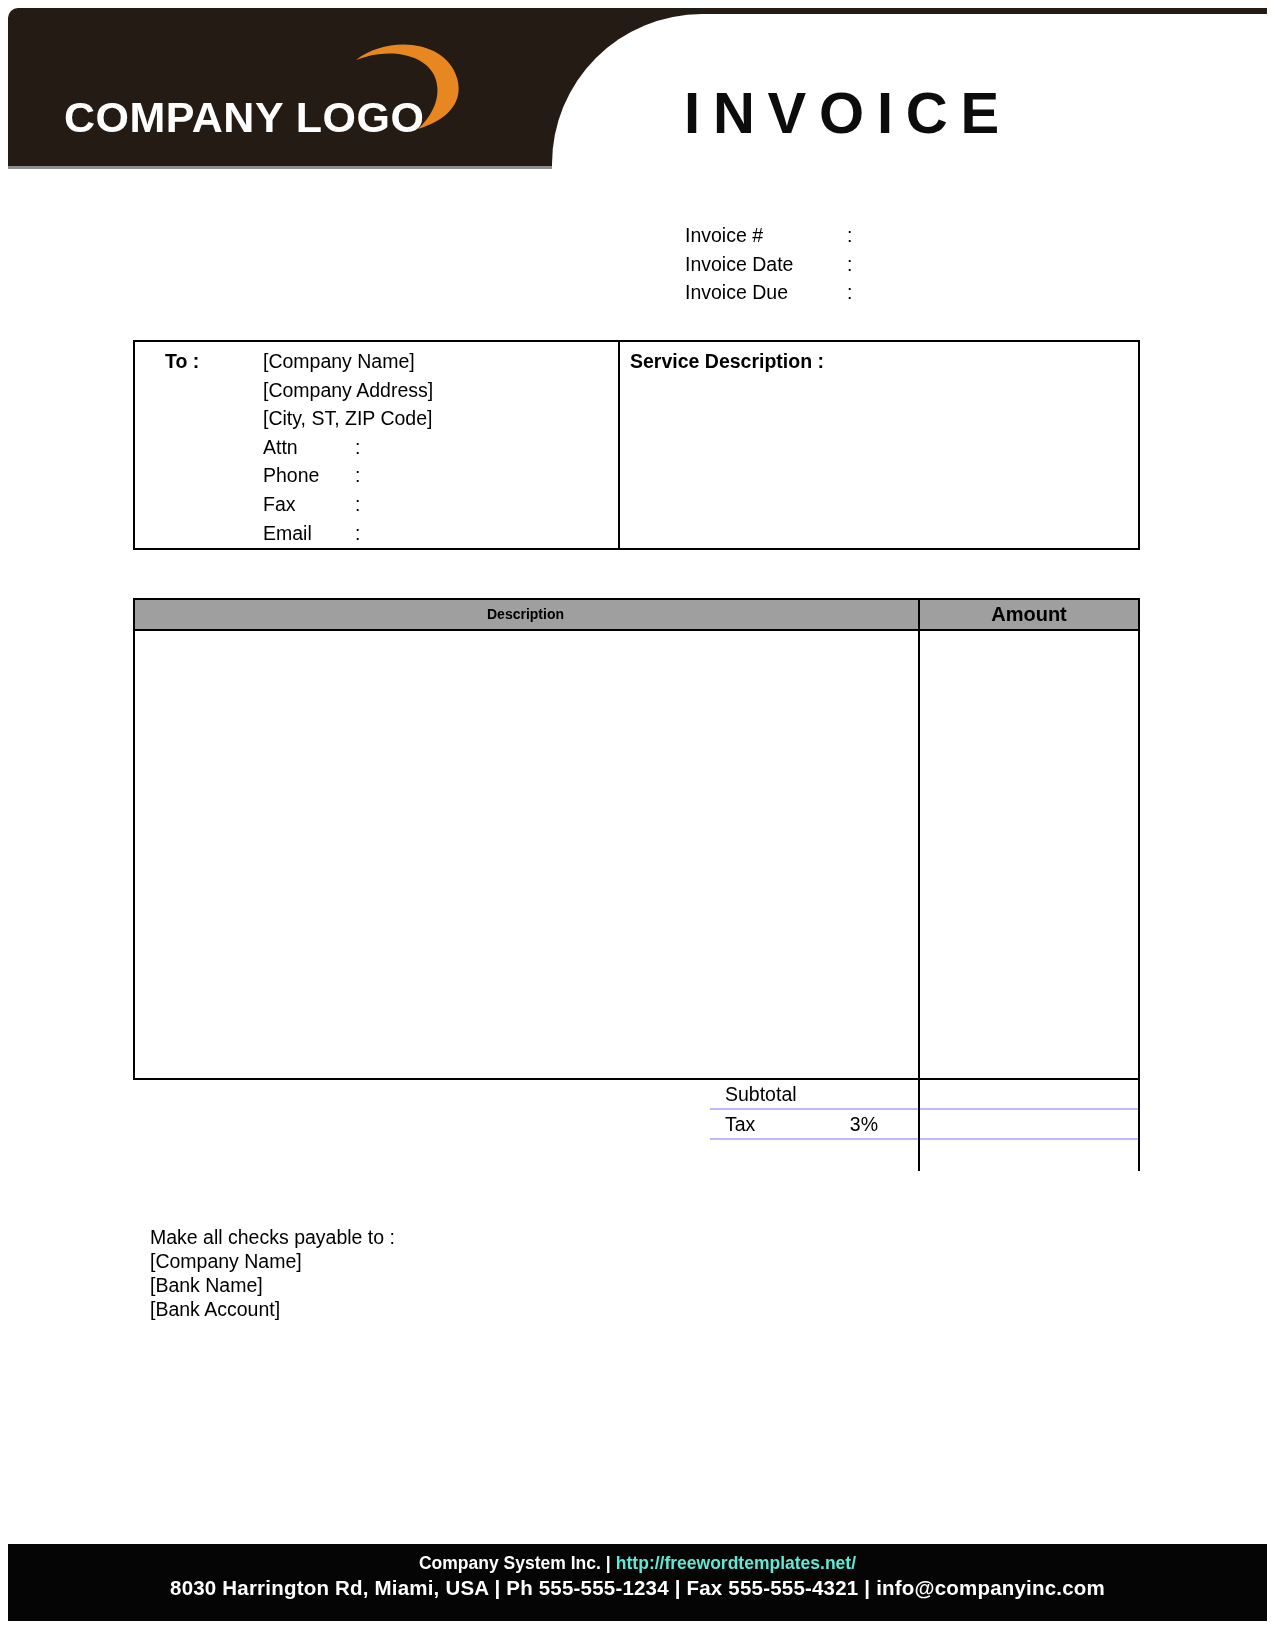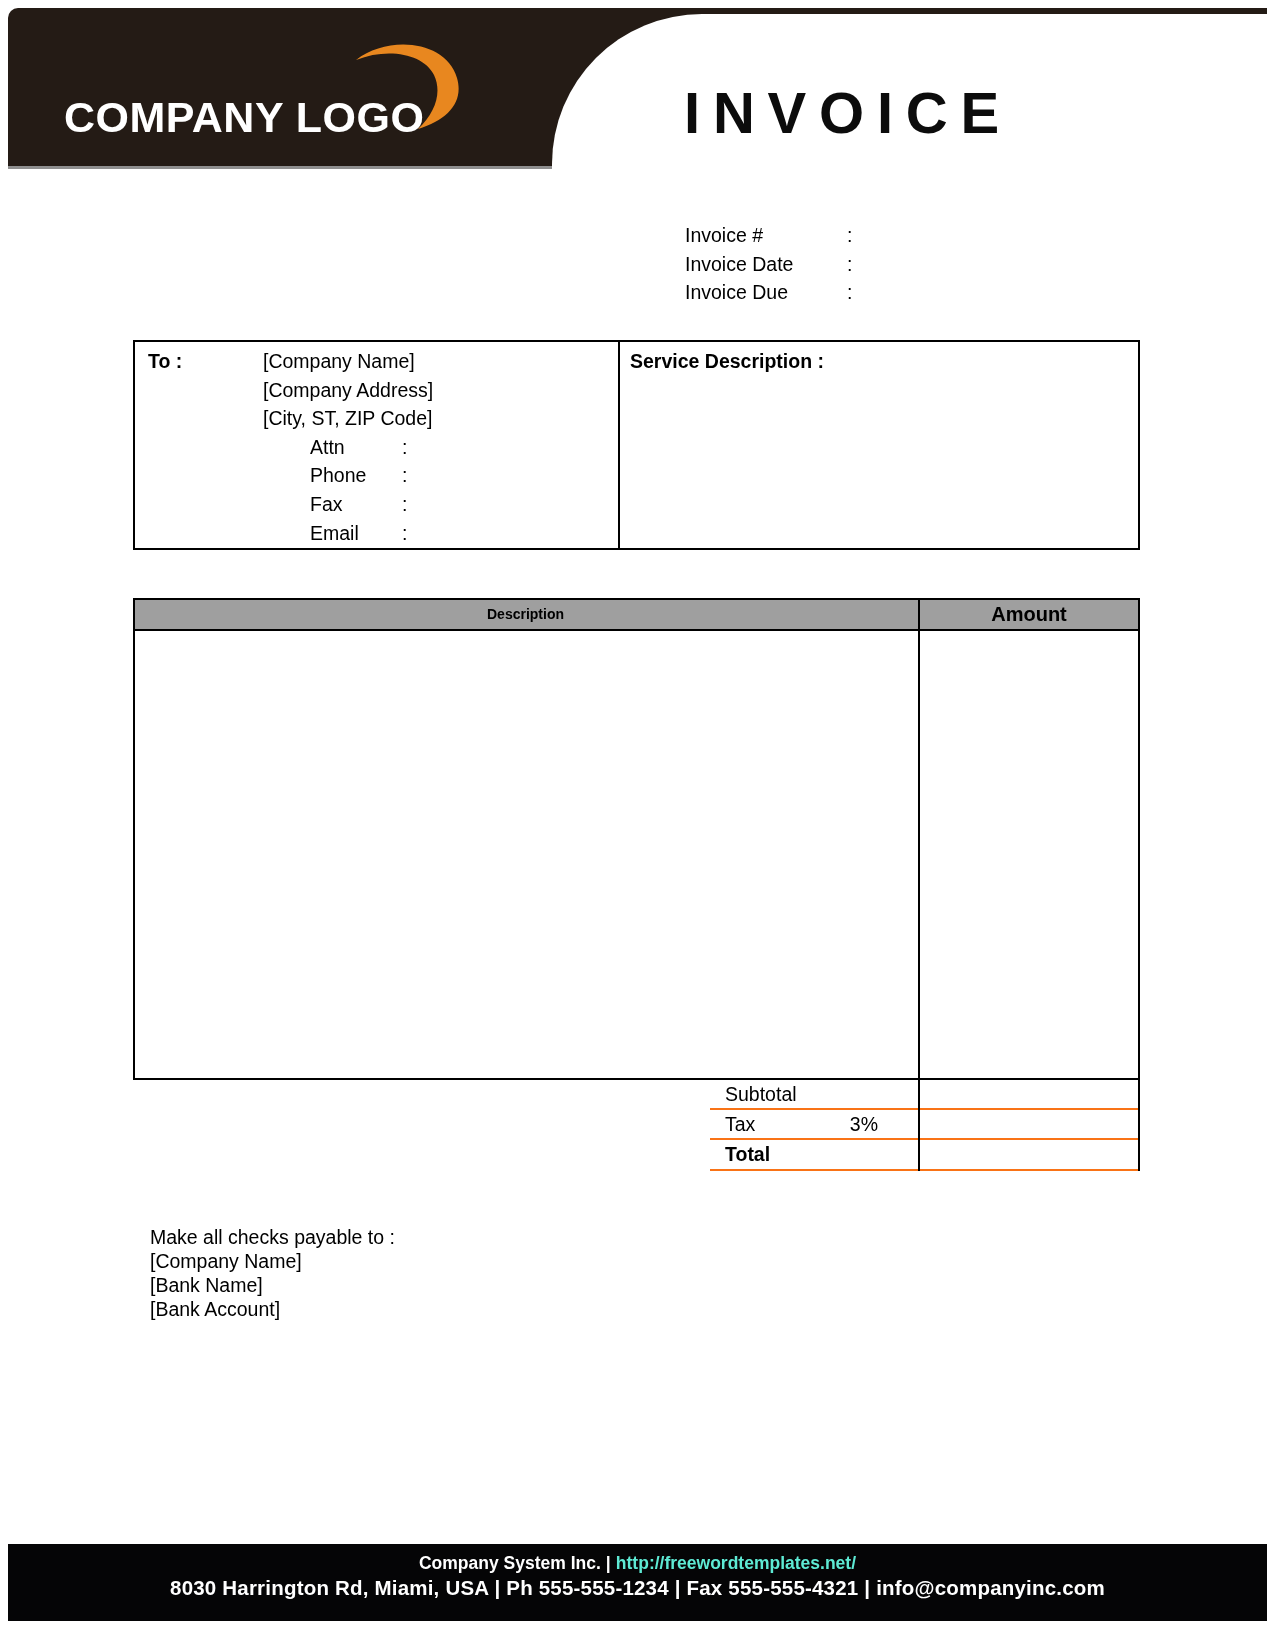--- a/index.html
+++ b/index.html
@@ -24,25 +24,25 @@
   
   .meta { position:absolute; left:685px; top:221px; font-size:19.5px; line-height:28.6px; }
   .meta-row { display:flex; }
   .meta-label { width:162px; }
   .meta-colon { width:22px; }
   .meta-value { min-width:140px; }
   
   .tobox { position:absolute; left:133px; top:340px; width:1007px; height:210px;
     border:2px solid #000; box-sizing:border-box; font-size:19.5px; line-height:28.6px; }
   .tobox-divider { position:absolute; left:483px; top:0; height:100%; width:2px; background:#000; }
-  .to-label { position:absolute; left:13px; top:5px; font-weight:700; }
+  .to-label { position:absolute; left:30px; top:5px; font-weight:700; }
   .recipient { position:absolute; left:128px; top:5px; }
   .contact { position:absolute; left:128px; top:90.8px; }
   .contact-row { display:flex; }
-  .c-label { width:92px;margin-left:47px; }
+  .c-label { width:92px; }
   .c-colon { width:20px; }
   .c-value { min-width:80px; }
   .service-label { position:absolute; left:495px; top:5px; font-weight:700; }
   .service-area { position:absolute; left:495px; top:36px; right:4px; bottom:4px; }
   
   .items { position:absolute; left:133px; top:598px; width:1007px; height:573px; font-size:19.5px; }
   .items-header-bg { position:absolute; left:0; top:0; width:100%; height:33px;
     background:#9F9F9F; border:2px solid #000; box-sizing:border-box; }
   .desc-hdr { position:absolute; left:0; top:0; width:785px; height:33px; line-height:33px;
     text-align:center; font-weight:700; font-size:14px; }
@@ -50,21 +50,21 @@
     text-align:center; font-weight:700; font-size:20px; }
   .items-body { position:absolute; left:0; top:33px; width:100%; height:449px;
     border-left:2px solid #000; border-right:2px solid #000; border-bottom:2px solid #000;
     box-sizing:border-box; }
   .items-vline { position:absolute; left:785px; top:0; width:2px; height:573px; background:#000; }
   .items-rline { position:absolute; right:0; top:0; width:2px; height:573px; background:#000; }
   .desc-body { position:absolute; left:2px; top:33px; width:781px; height:445px; }
   .amt-body { position:absolute; left:787px; top:33px; right:2px; height:445px; }
   
   .totals { position:absolute; left:577px; top:482px; width:430px; }
-  .t-row { display:flex; align-items:center; height:30px; border-bottom:2px solid #f97316;
+  .t-row { display:flex; align-items:center; height:30px; border-bottom:2px solid #c4b5fd;
     box-sizing:border-box; }
   .t-row.last { height:31px; }
   .t-left { width:208px; display:flex; padding-left:15px; box-sizing:border-box; }
   .t-extra { margin-left:auto; padding-right:40px; }
   .t-amt { flex:1; height:100%; }
   .t-bold { font-weight:700; }
   
   .payable { position:absolute; left:150px; top:1225px; font-size:19.5px; line-height:24px; }
   
   .footer { position:absolute; left:8px; top:1544px; width:1259px; height:77px;
@@ -157,27 +157,20 @@
         </div>
         <div class="t-amt"></div>
       </div>
       <div class="t-row">
         <div class="t-left">
           <span>Tax</span>
           <span class="t-extra">3%</span>
         </div>
         <div class="t-amt"></div>
       </div>
-      <div class="t-row last">
-        <div class="t-left t-bold">
-          <span>Total</span>
-          <span class="t-extra"></span>
-        </div>
-        <div class="t-amt"></div>
-      </div>
     </div>
 
     <div class="items-vline"></div>
     <div class="items-rline"></div>
   </div>
 
   <div class="payable">
     <div>Make all checks payable to :</div>
     <div>[Company Name]</div>
     <div>[Bank Name]</div>

